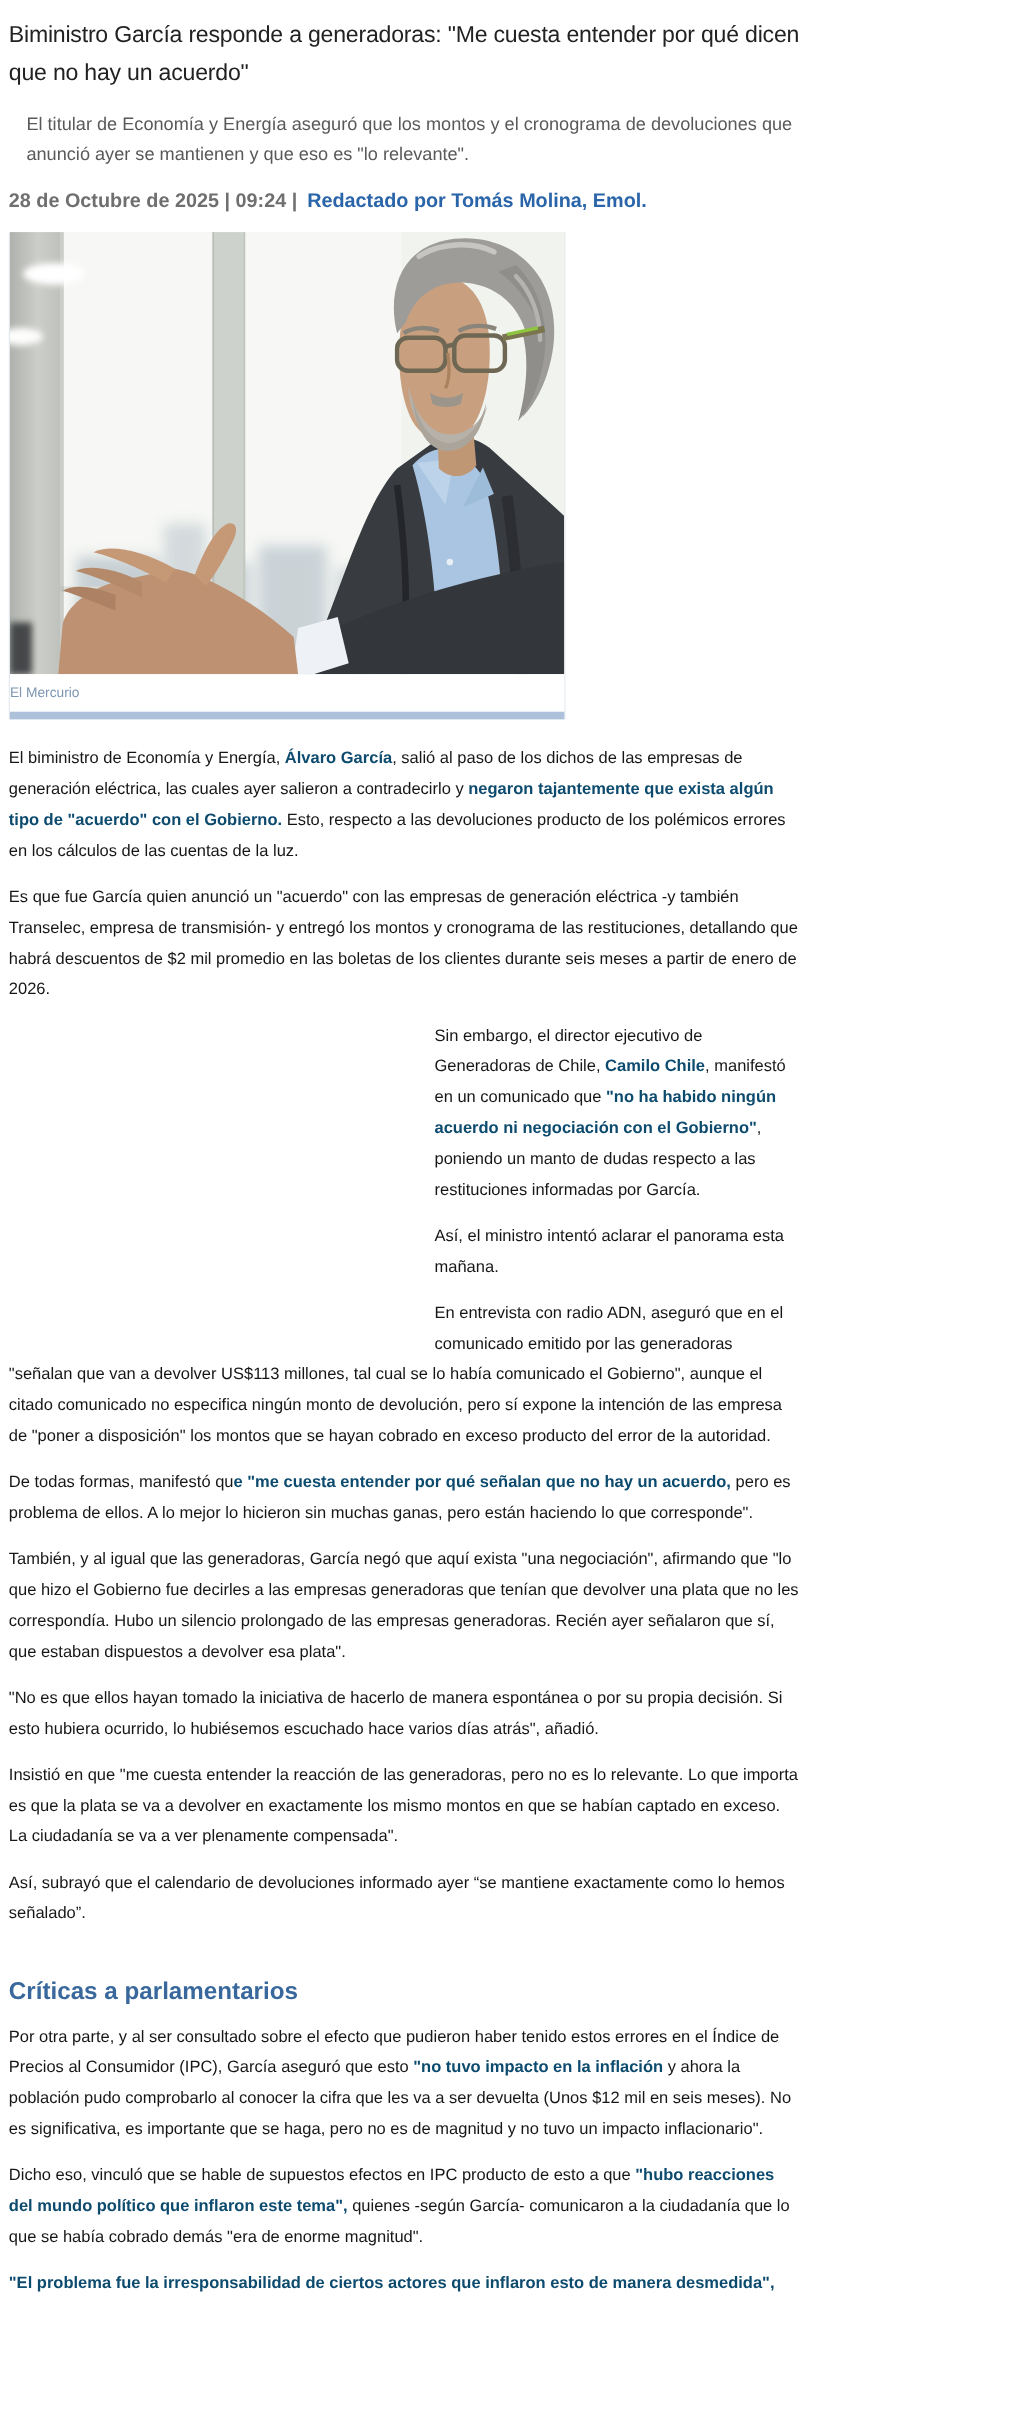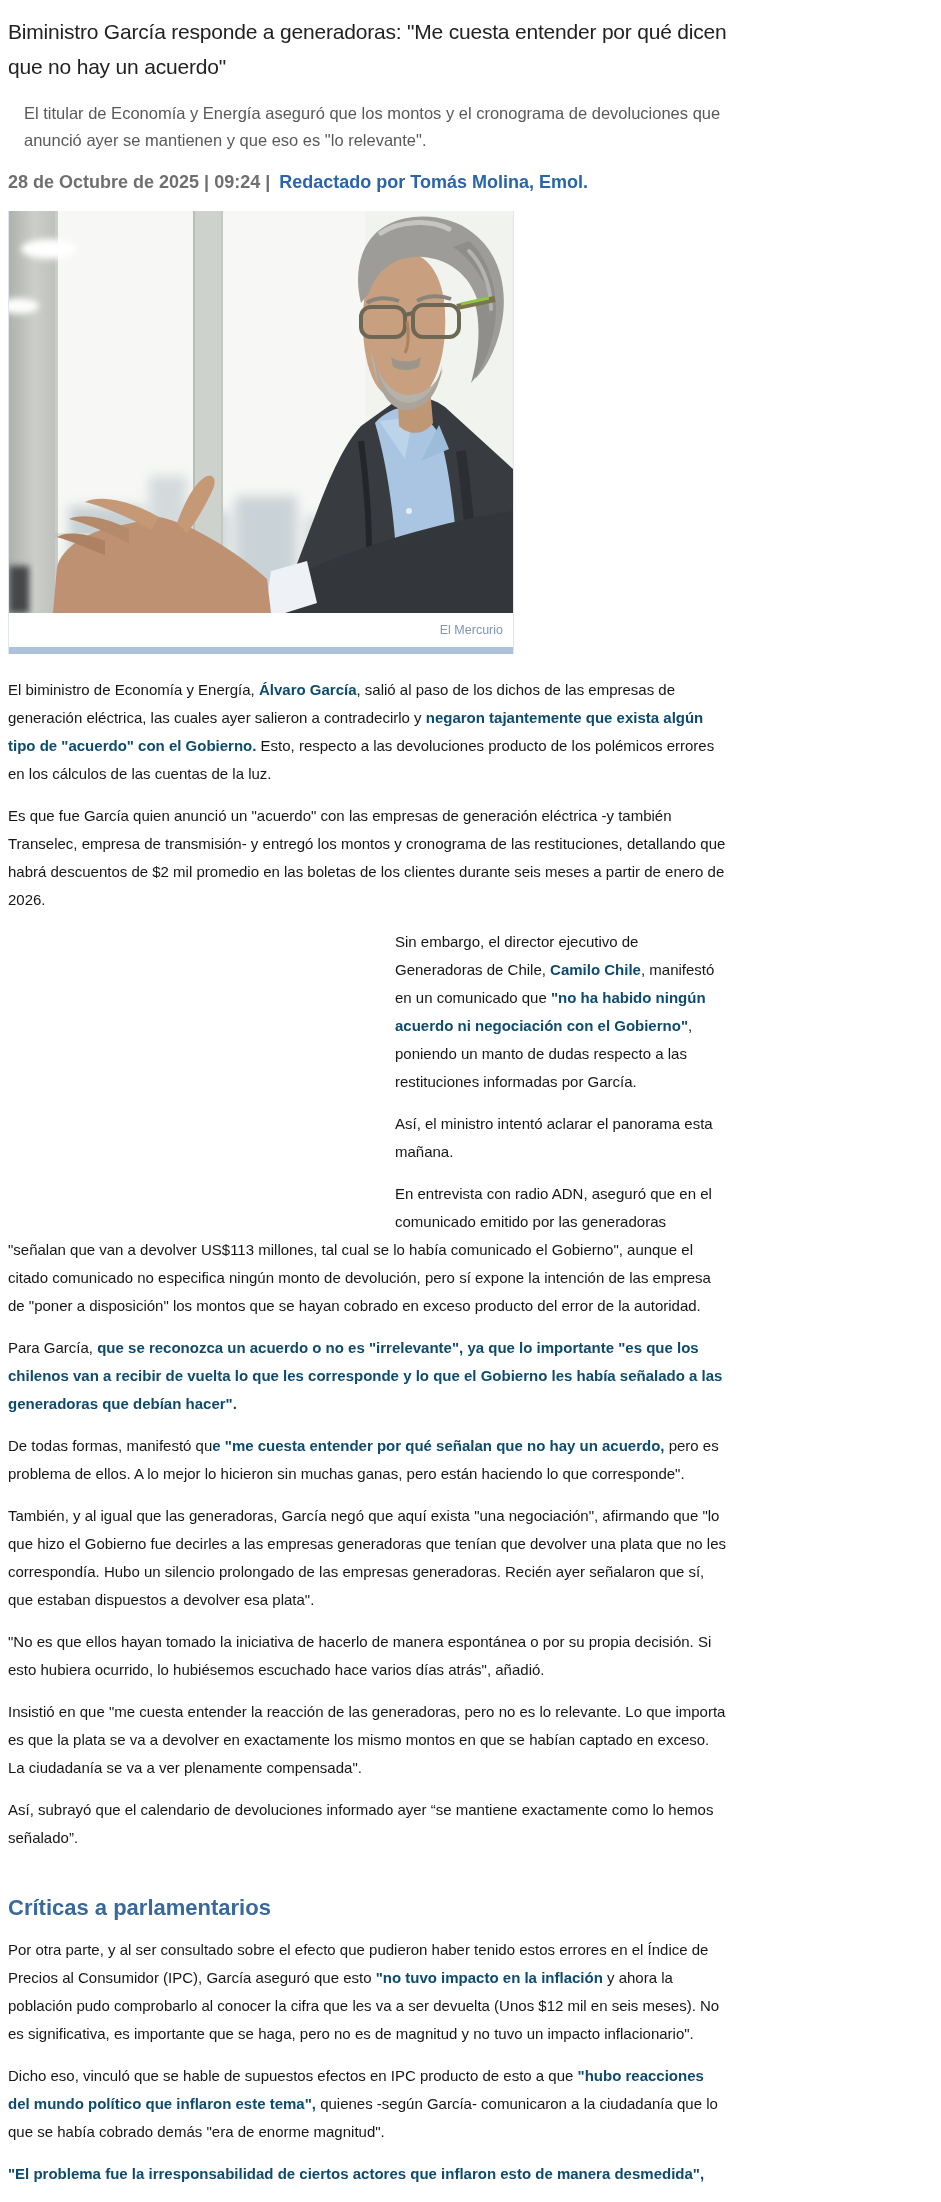--- a/index.html
+++ b/index.html
@@ -19,21 +19,21 @@
   }
   .dateline .sep{padding:0 2px;}
   .byline-link{color:#2a64a9;text-decoration:none;cursor:pointer;}
 
   figure.photo-block{
     margin:18px 0 12px 0;width:504px;
     border-left:1px solid #dfe6ee;border-right:1px solid #dfe6ee;
   }
   .photo-frame{width:504px;height:402px;overflow:hidden;background:#f1f3ef;display:block;}
   figcaption{
-    height:34px;line-height:34px;text-align:right;padding-right:10px;
+    height:34px;line-height:34px;text-align:left;padding-right:10px;
     font-size:12.5px;color:#7e96b2;background:#fff;
   }
   .credit-bar{height:7px;background:#adc2da;}
 
   .article-body{max-width:718px;margin-top:22px;}
   .article-body p{
     font-size:15px;line-height:28px;color:#161616;margin:14px 0;
   }
   .article-body p b{color:#0c4a6e;}
   .article-body h2{
@@ -140,21 +140,20 @@
     <div class="credit-bar"></div>
   </figure>
 
   <div class="article-body">
       <p><span>El biministro de Economía y Energía, </span><b>Álvaro García</b><span>, salió al paso de los dichos de las empresas de generación eléctrica, las cuales ayer salieron a contradecirlo y </span><b>negaron tajantemente que exista algún tipo de "acuerdo" con el Gobierno.</b><span> Esto, respecto a las devoluciones producto de los polémicos errores en los cálculos de las cuentas de la luz.</span></p>
       <p><span>Es que fue García quien anunció un "acuerdo" con las empresas de generación eléctrica -y también Transelec, empresa de transmisión- y entregó los montos y cronograma de las restituciones, detallando que habrá descuentos de $2 mil promedio en las boletas de los clientes durante seis meses a partir de enero de 2026.</span></p>
       <div class="ad-float"></div>
       <p><span>Sin embargo, el director ejecutivo de Generadoras de Chile, </span><b>Camilo Chile</b><span>, manifestó en un comunicado que </span><b>"no ha habido ningún acuerdo ni negociación con el Gobierno"</b><span>, poniendo un manto de dudas respecto a las restituciones informadas por García.</span></p>
       <p><span>Así, el ministro intentó aclarar el panorama esta mañana.</span></p>
       <p><span>En entrevista con radio ADN, aseguró que en el comunicado emitido por las generadoras "señalan que van a devolver US$113 millones, tal cual se lo había comunicado el Gobierno", aunque el citado comunicado no especifica ningún monto de devolución, pero sí expone la intención de las empresa de "poner a disposición" los montos que se hayan cobrado en exceso producto del error de la autoridad.</span></p>
-      <p><span>Para García, </span><b>que se reconozca un acuerdo o no es "irrelevante", ya que lo importante "es que los chilenos van a recibir de vuelta lo que les corresponde y lo que el Gobierno les había señalado a las generadoras que debían hacer".</b></p>
       <p><span>De todas formas, manifestó qu</span><b>e "me cuesta entender por qué señalan que no hay un acuerdo,</b><span> pero es problema de ellos. A lo mejor lo hicieron sin muchas ganas, pero están haciendo lo que corresponde".</span></p>
       <p><span>También, y al igual que las generadoras, García negó que aquí exista "una negociación", afirmando que "lo que hizo el Gobierno fue decirles a las empresas generadoras que tenían que devolver una plata que no les correspondía. Hubo un silencio prolongado de las empresas generadoras. Recién ayer señalaron que sí, que estaban dispuestos a devolver esa plata".</span></p>
       <p><span>"No es que ellos hayan tomado la iniciativa de hacerlo de manera espontánea o por su propia decisión. Si esto hubiera ocurrido, lo hubiésemos escuchado hace varios días atrás", añadió.</span></p>
       <p><span>Insistió en que "me cuesta entender la reacción de las generadoras, pero no es lo relevante. Lo que importa es que la plata se va a devolver en exactamente los mismo montos en que se habían captado en exceso. La ciudadanía se va a ver plenamente compensada".</span></p>
       <p><span>Así, subrayó que el calendario de devoluciones informado ayer “se mantiene exactamente como lo hemos señalado”.</span></p>
       <h2>Críticas a parlamentarios</h2>
       <p><span>Por otra parte, y al ser consultado sobre el efecto que pudieron haber tenido estos errores en el Índice de Precios al Consumidor (IPC), García aseguró que esto </span><b>"no tuvo impacto en la inflación</b><span> y ahora la población pudo comprobarlo al conocer la cifra que les va a ser devuelta (Unos $12 mil en seis meses). No es significativa, es importante que se haga, pero no es de magnitud y no tuvo un impacto inflacionario".</span></p>
       <p><span>Dicho eso, vinculó que se hable de supuestos efectos en IPC producto de esto a que </span><b>"hubo reacciones del mundo político que inflaron este tema",</b><span> quienes -según García- comunicaron a la ciudadanía que lo que se había cobrado demás "era de enorme magnitud".</span></p>
       <p><b>"El problema fue la irresponsabilidad de ciertos actores que inflaron esto de manera desmedida",</b></p>
     </div>

